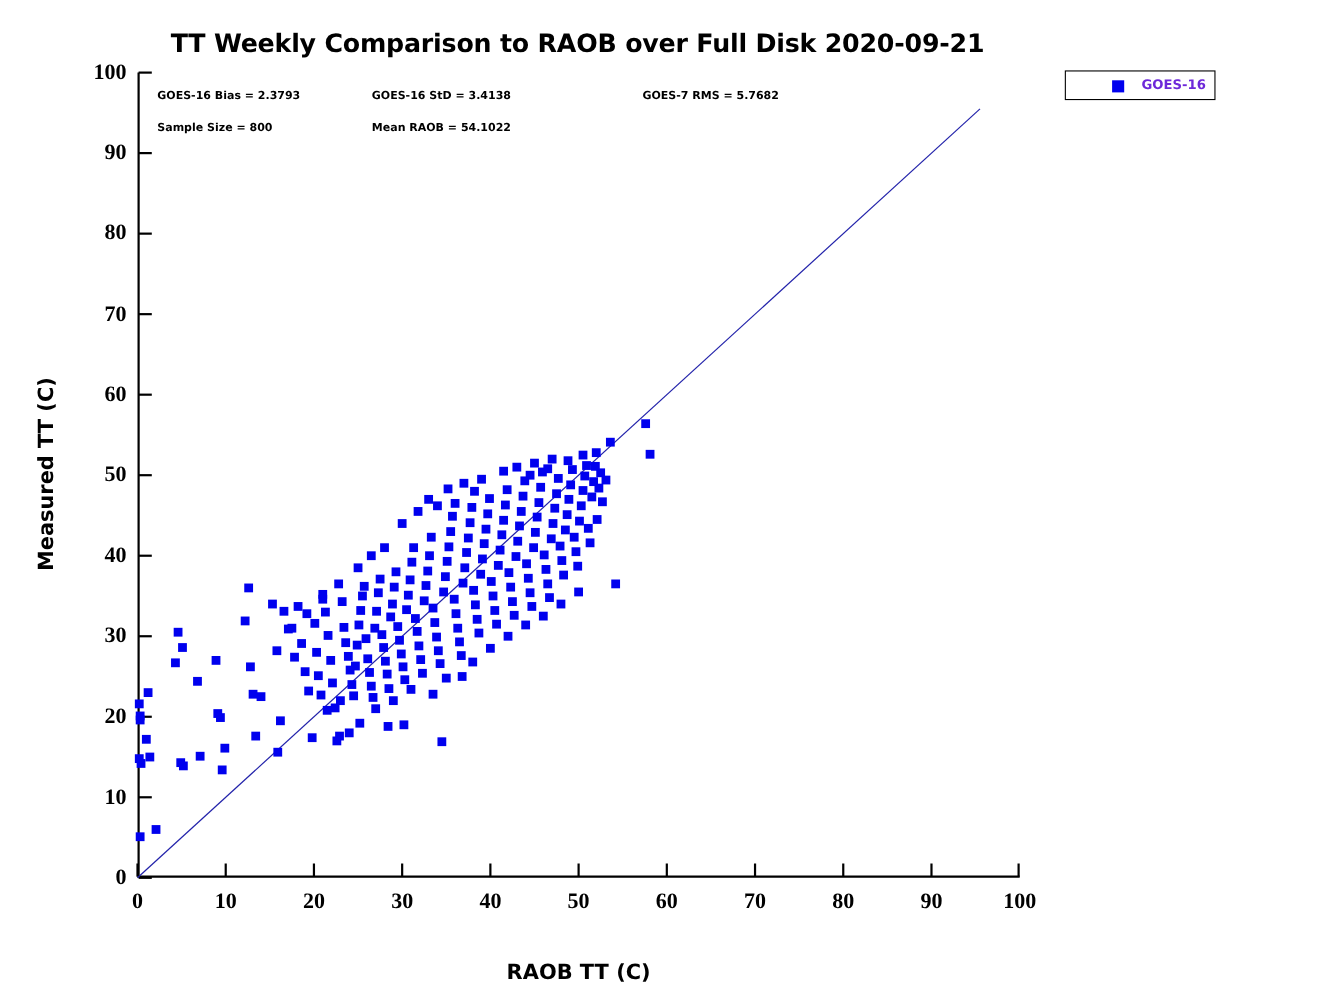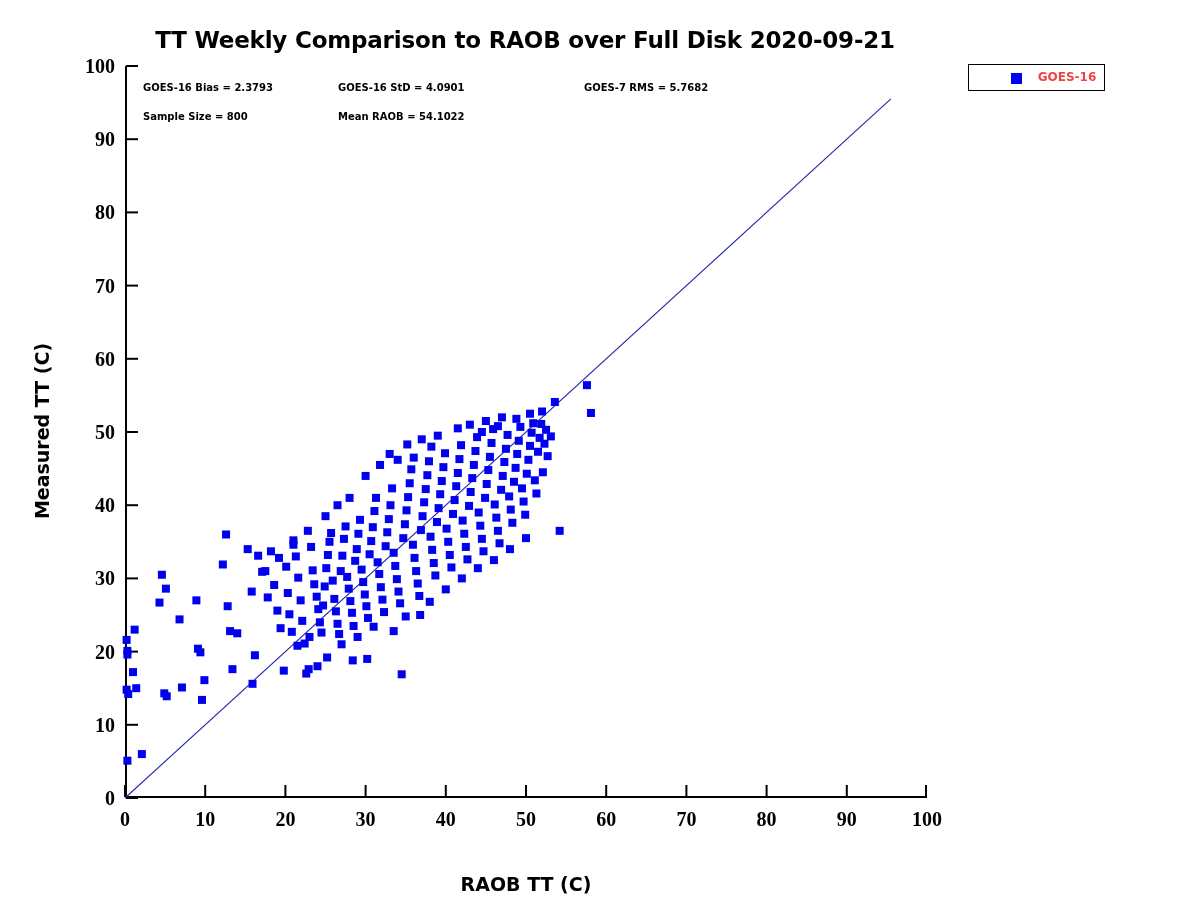--- a/index.html
+++ b/index.html
@@ -130,21 +130,21 @@
     background: #0000ee;
   }
   #legend-label {
     position: absolute;
     left: 66px;
     top: 5px;
     width: 64px;
     text-align: center;
     font-size: 12px;
     font-weight: bold;
-    color: #ef4444;
+    color: #6d28d9;
     font-family: "DejaVu Sans", sans-serif;
     white-space: nowrap;
   }
 </style>
 </head>
 <body>
 
 <div id="figure">
 
   <div id="chart-title">TT Weekly Comparison to RAOB over Full Disk 2020-09-21</div>
@@ -454,21 +454,21 @@
         <div class="tick-label xtick-label" style="left: 320.8px; top: 742px;">40</div>
         <div class="tick-label xtick-label" style="left: 401px; top: 742px;">50</div>
         <div class="tick-label xtick-label" style="left: 481.2px; top: 742px;">60</div>
         <div class="tick-label xtick-label" style="left: 561.4px; top: 742px;">70</div>
         <div class="tick-label xtick-label" style="left: 641.6px; top: 742px;">80</div>
         <div class="tick-label xtick-label" style="left: 721.8px; top: 742px;">90</div>
         <div class="tick-label xtick-label" style="left: 802px; top: 742px;">100</div>
       </div>
 
     <div class="stat-text" style="left:18px; top:16px;">GOES-16 Bias = 2.3793</div>
-    <div class="stat-text" style="left:213px; top:16px;">GOES-16 StD = 4.0901</div>
+    <div class="stat-text" style="left:213px; top:16px;">GOES-16 StD = 3.4138</div>
     <div class="stat-text" style="left:459px; top:16px;">GOES-7 RMS = 5.7682</div>
     <div class="stat-text" style="left:18px; top:45px;">Sample Size = 800</div>
     <div class="stat-text" style="left:213px; top:45px;">Mean RAOB = 54.1022</div>
 
   </div>
 
   <div id="xaxis-label">RAOB TT (C)</div>
   <div id="yaxis-label">Measured TT (C)</div>
 
   <div id="legend-box">

